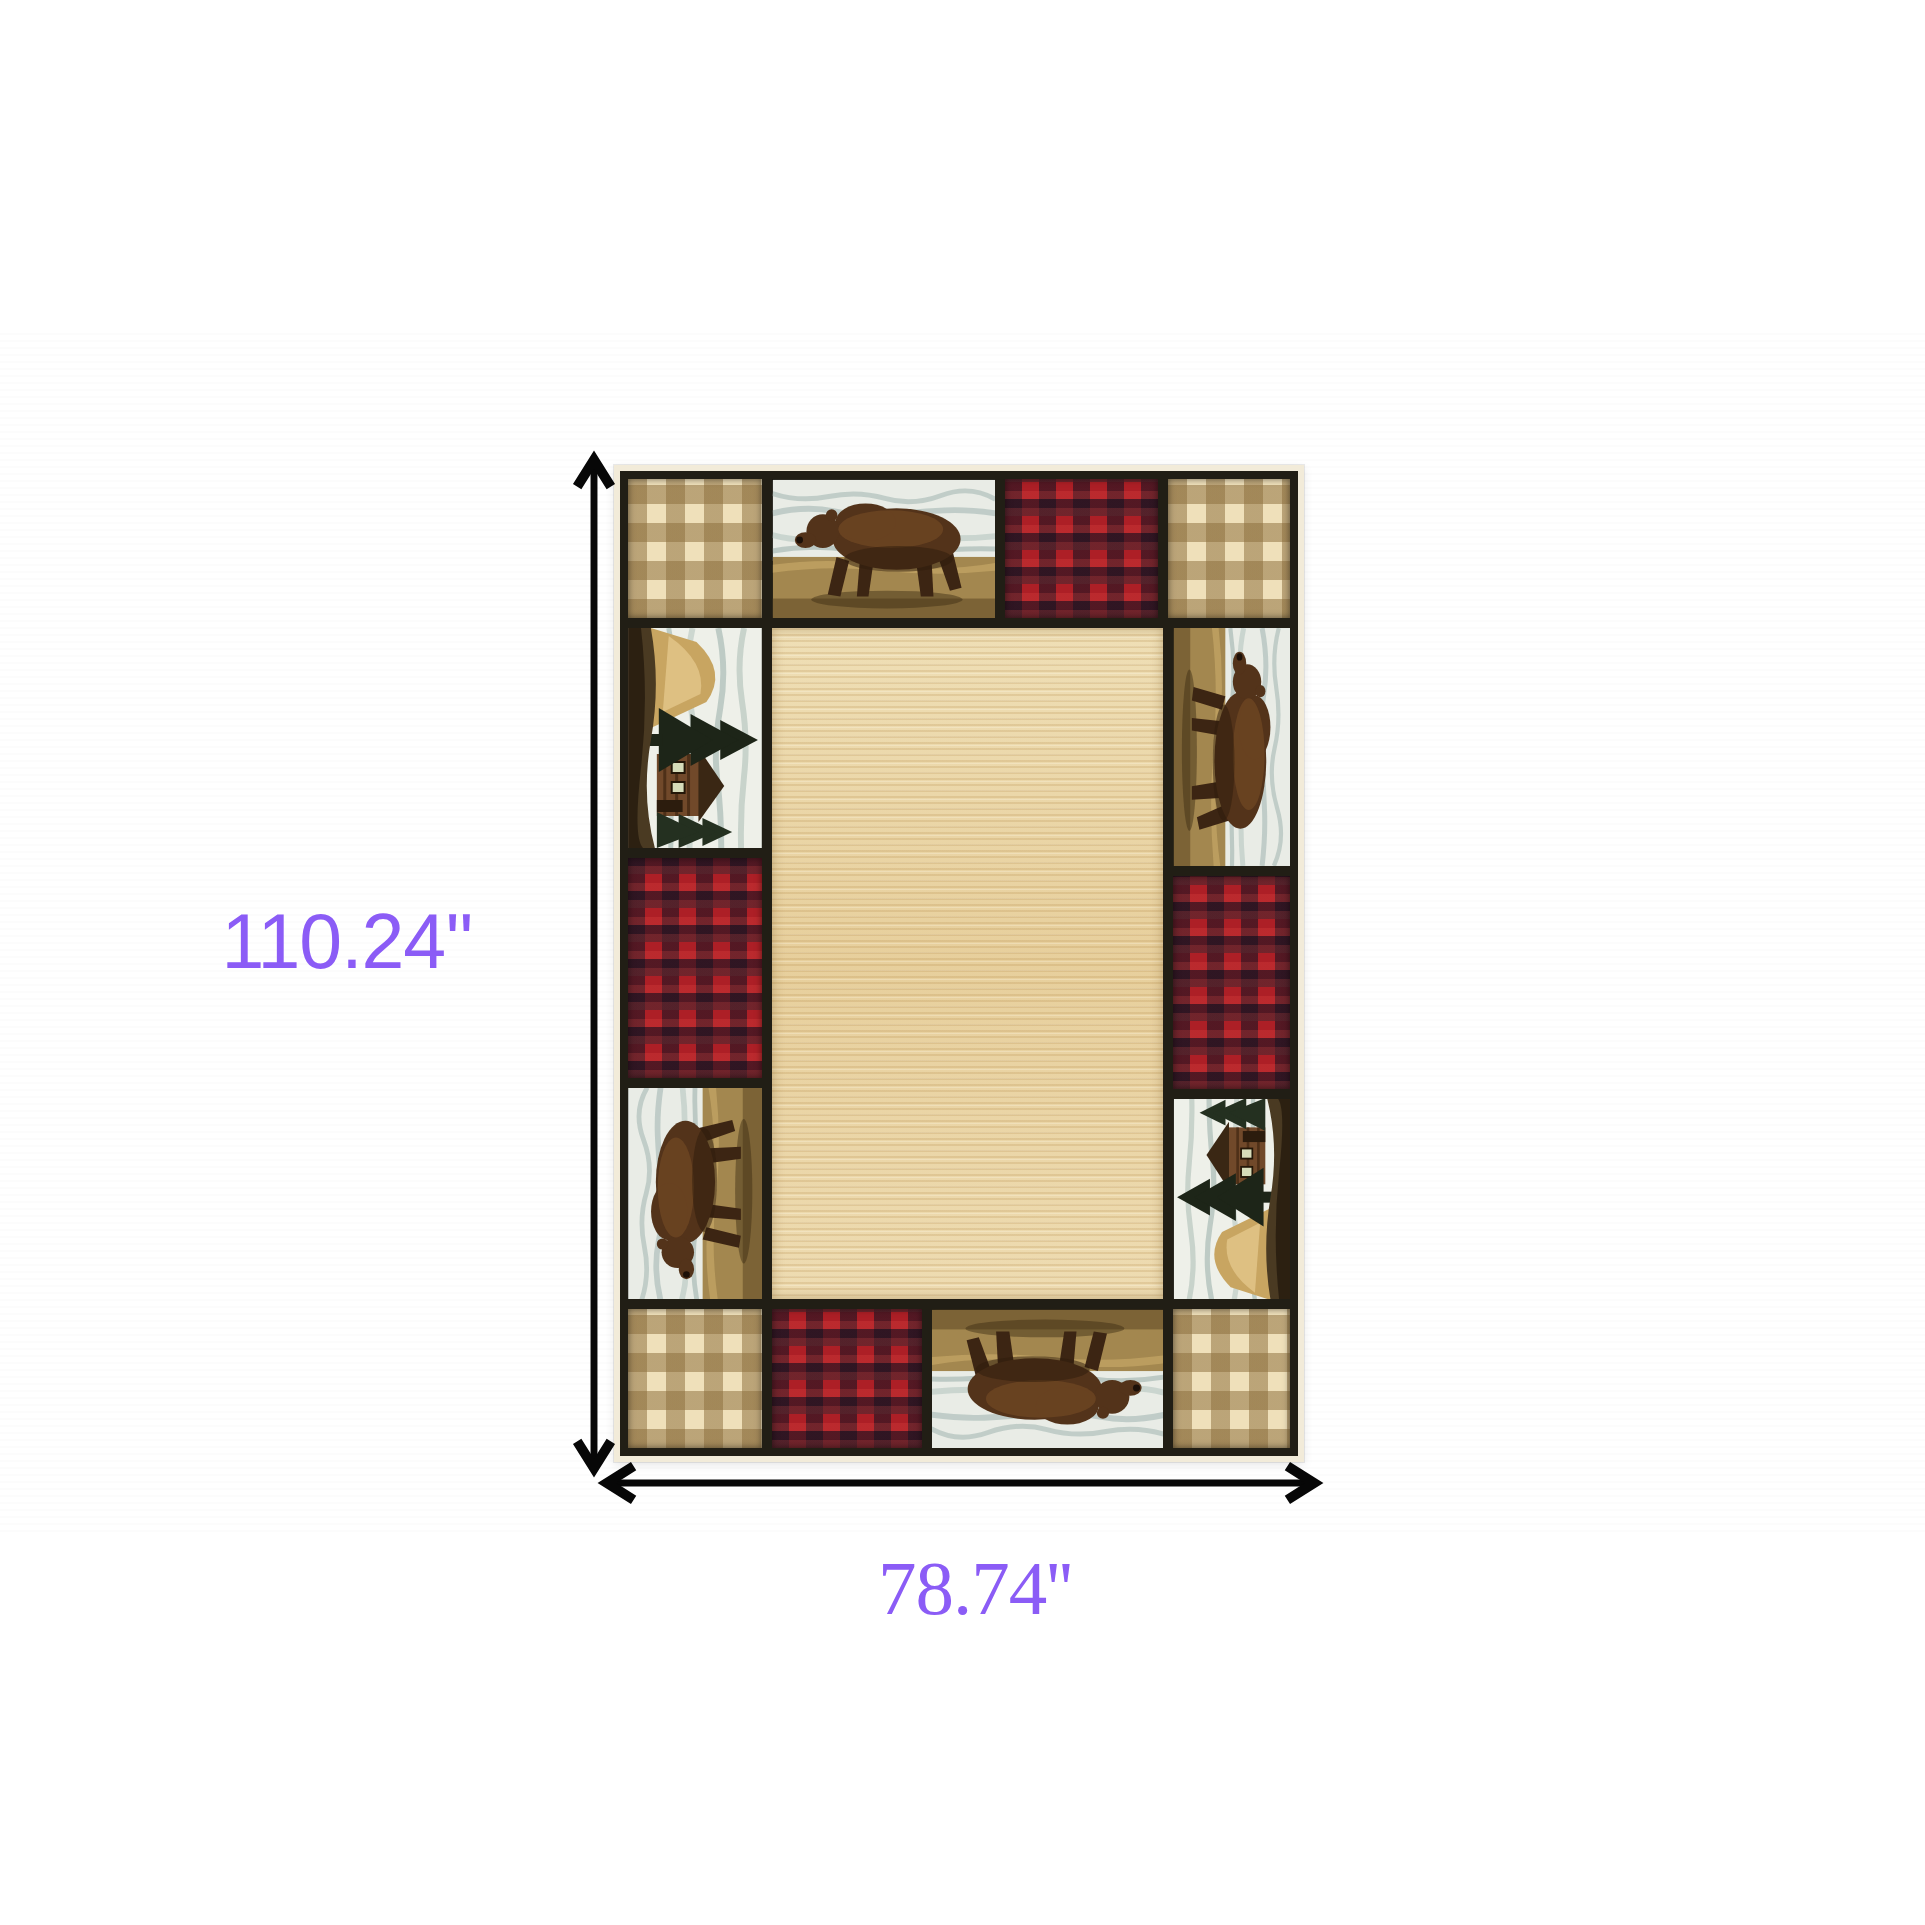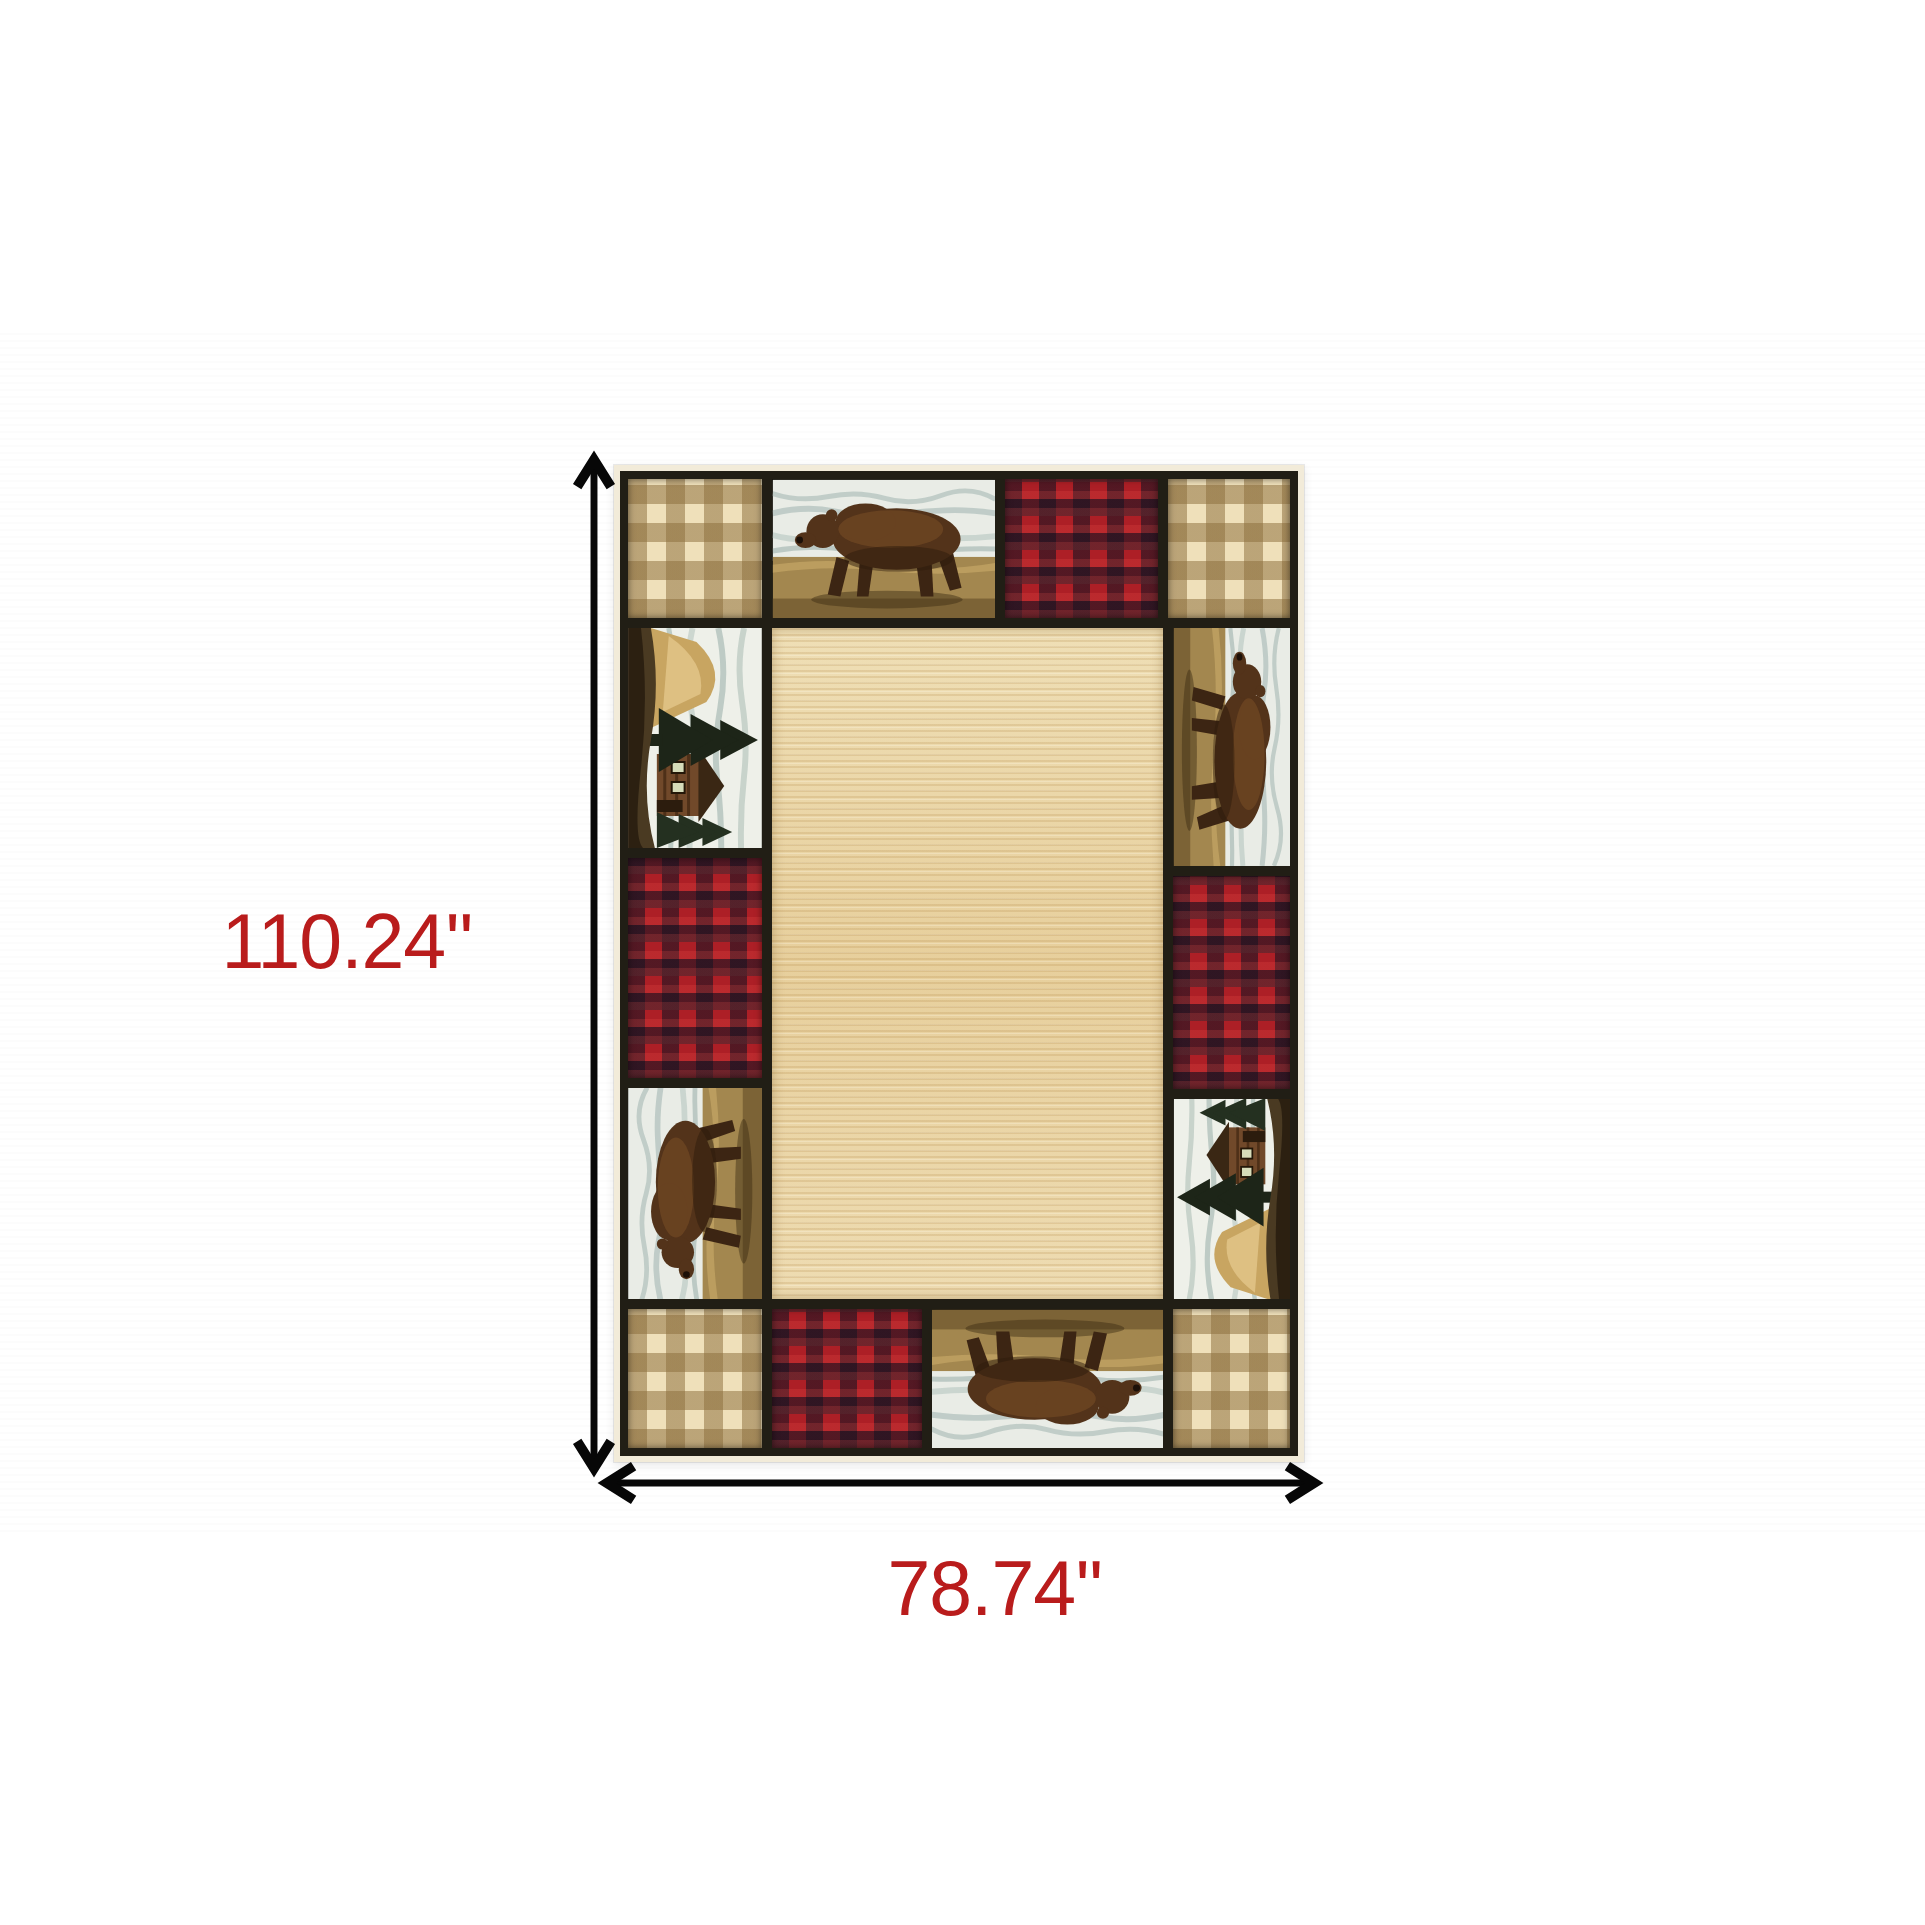--- a/index.html
+++ b/index.html
@@ -60,25 +60,25 @@
   }
   .scene-wrap { position:relative; }
   .scene { position:absolute; left:50%; top:50%; }
 
   
   .dim-arrow { position:absolute; }
   .dim-arrow line, .dim-arrow polyline { stroke:#070707; fill:none; }
   .dim-arrow line { stroke-width:7; }
   .dim-arrow polyline { stroke-width:10; }
   .dim-label {
-    position:absolute; color:#b91c1c; font-size:77px; letter-spacing:-1px;
+    position:absolute; color:#8b5cf6; font-size:77px; letter-spacing:-1px;
     text-align:center; white-space:nowrap;
   }
   .dim-label-h { left:149px; top:897px; width:396px; }
-  .dim-label-w { left:792px; top:1544px; width:406px; }
+  .dim-label-w { left:772px; top:1544px; width:406px;font-family:Liberation Serif, serif; }
 </style>
 </head>
 <body>
 
 <svg width="0" height="0" style="position:absolute" aria-hidden="true">
   <defs>
     <symbol id="bear-scene" viewBox="0 0 230 140" preserveAspectRatio="none">
       <rect width="230" height="82" fill="#e9ece6"></rect>
       <path d="M0 14 q28 9 58 3 t58 2 t58 -3 t56 4" stroke="#b7c6c0" stroke-width="5" fill="none" opacity=".8"></path>
       <path d="M0 34 q34 -8 64 -2 t60 3 t54 -4 t52 3" stroke="#aebfba" stroke-width="6" fill="none" opacity=".7"></path>

